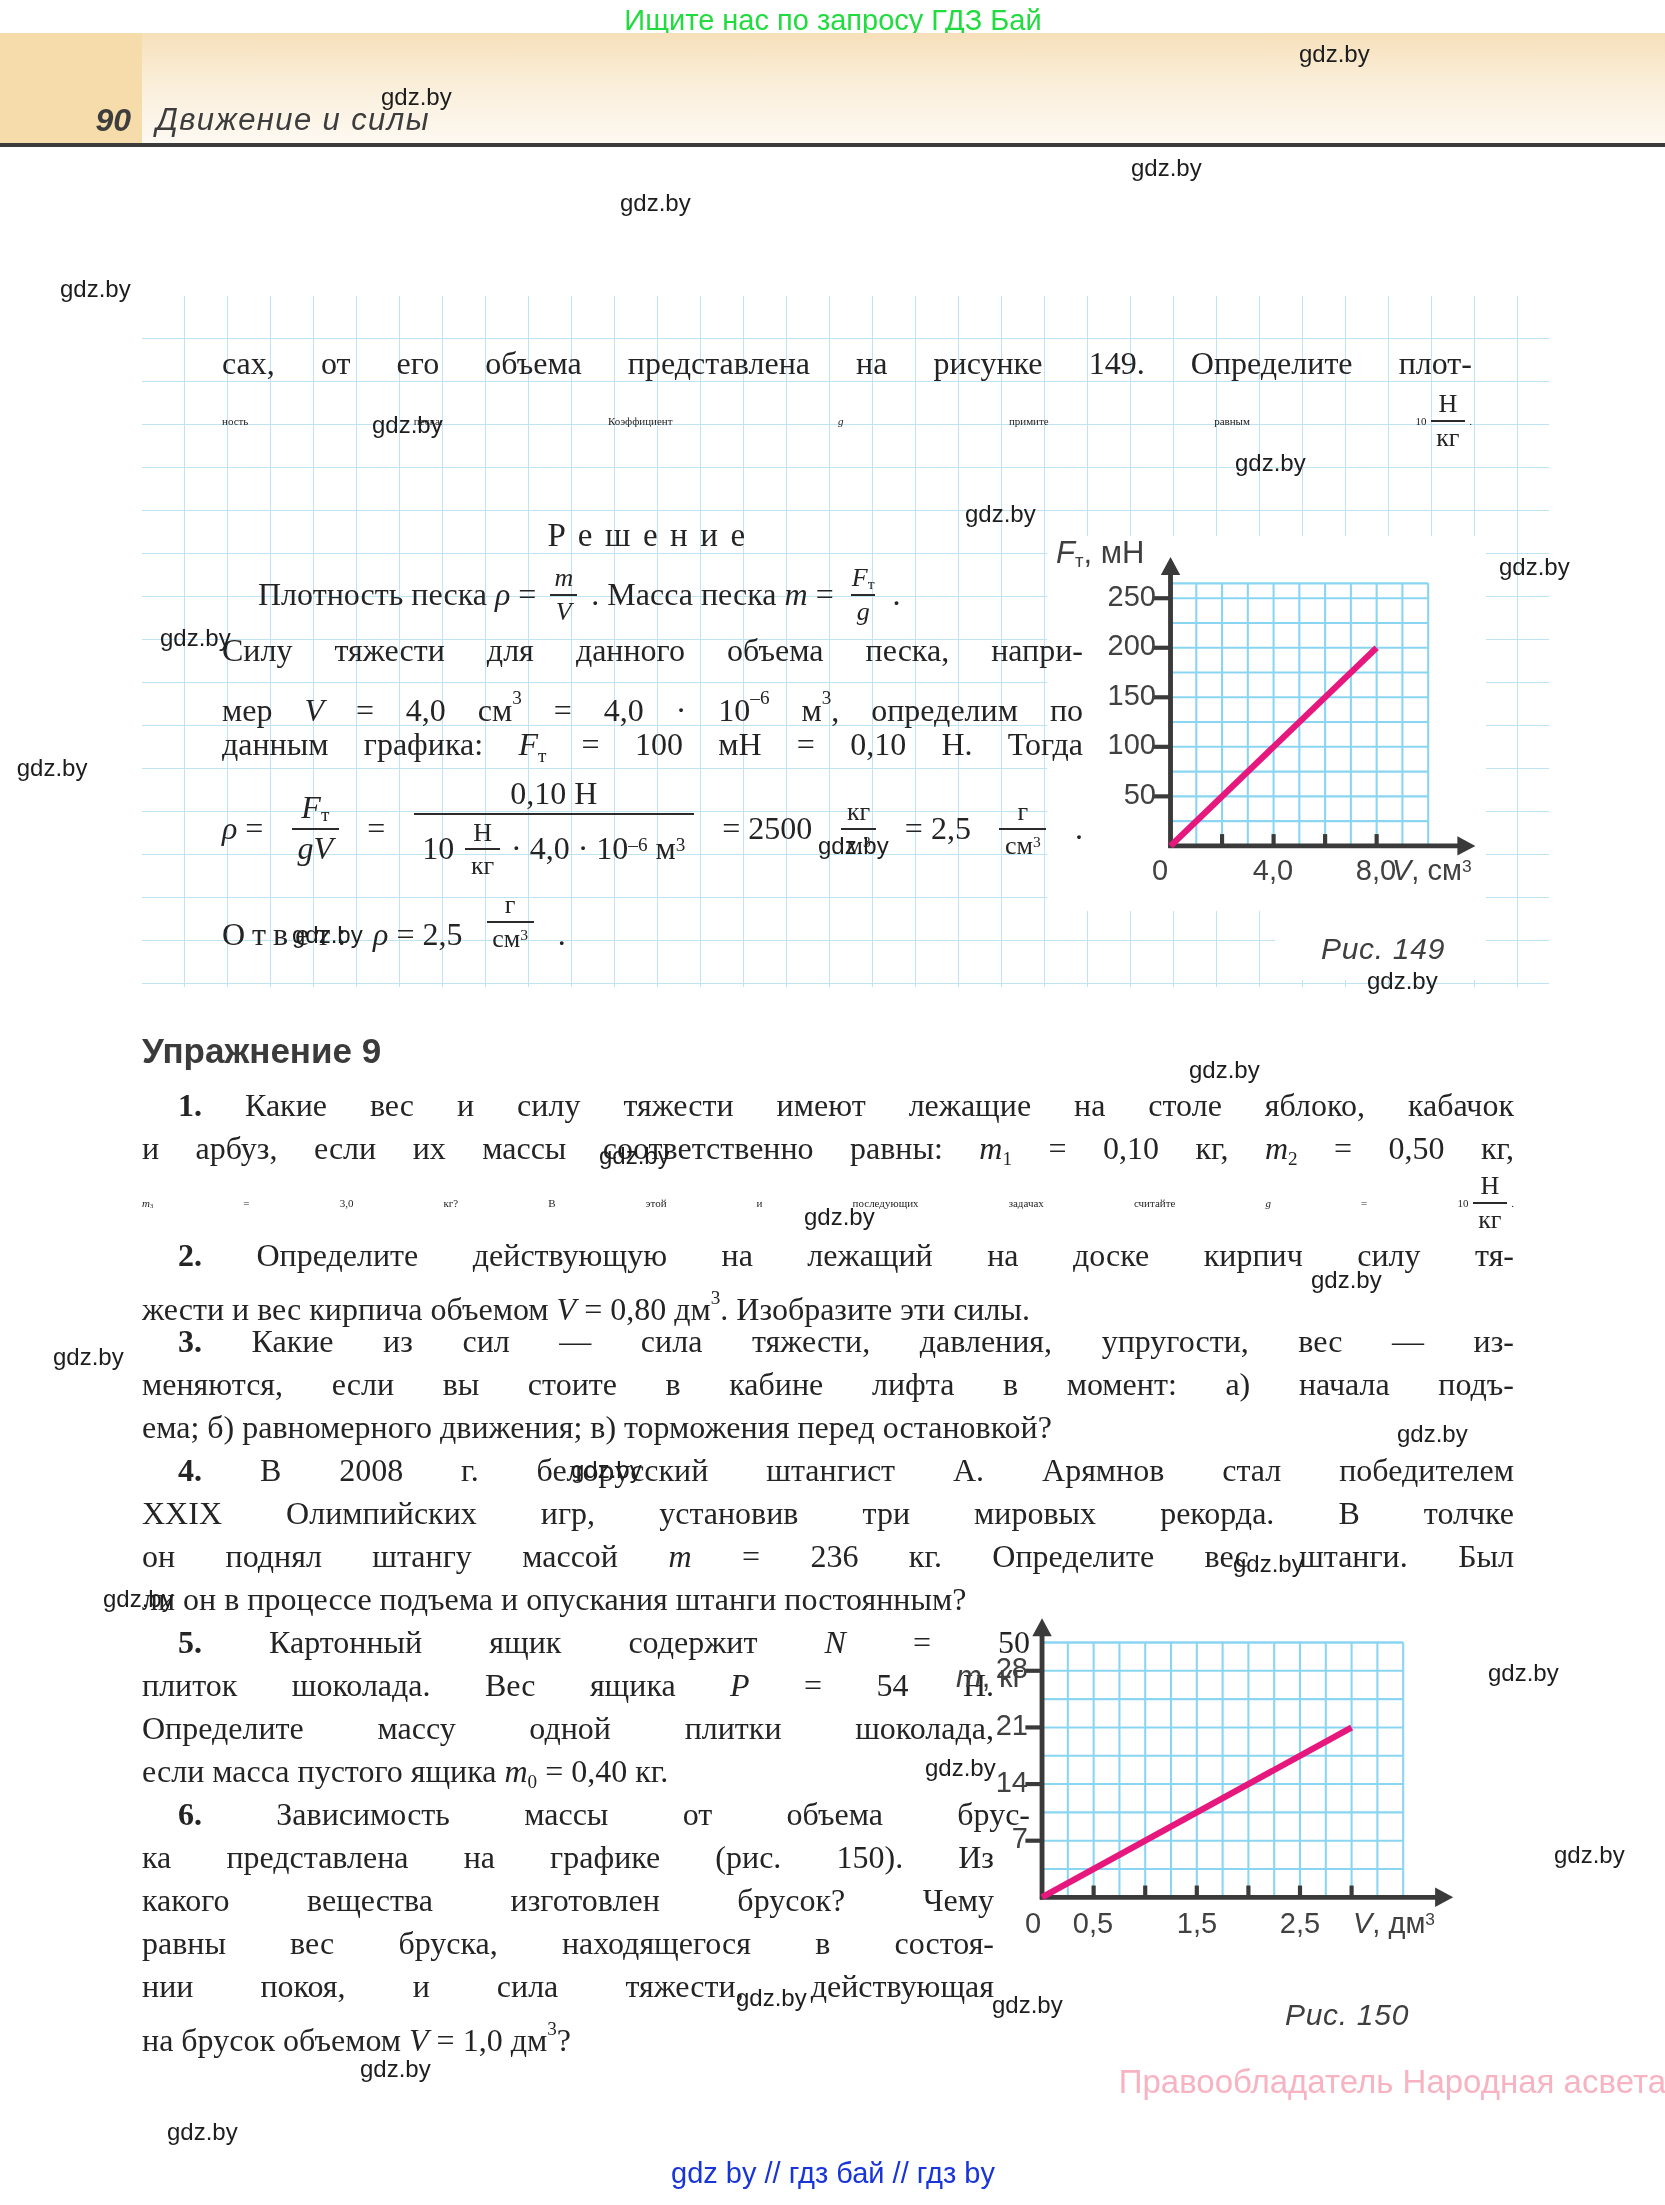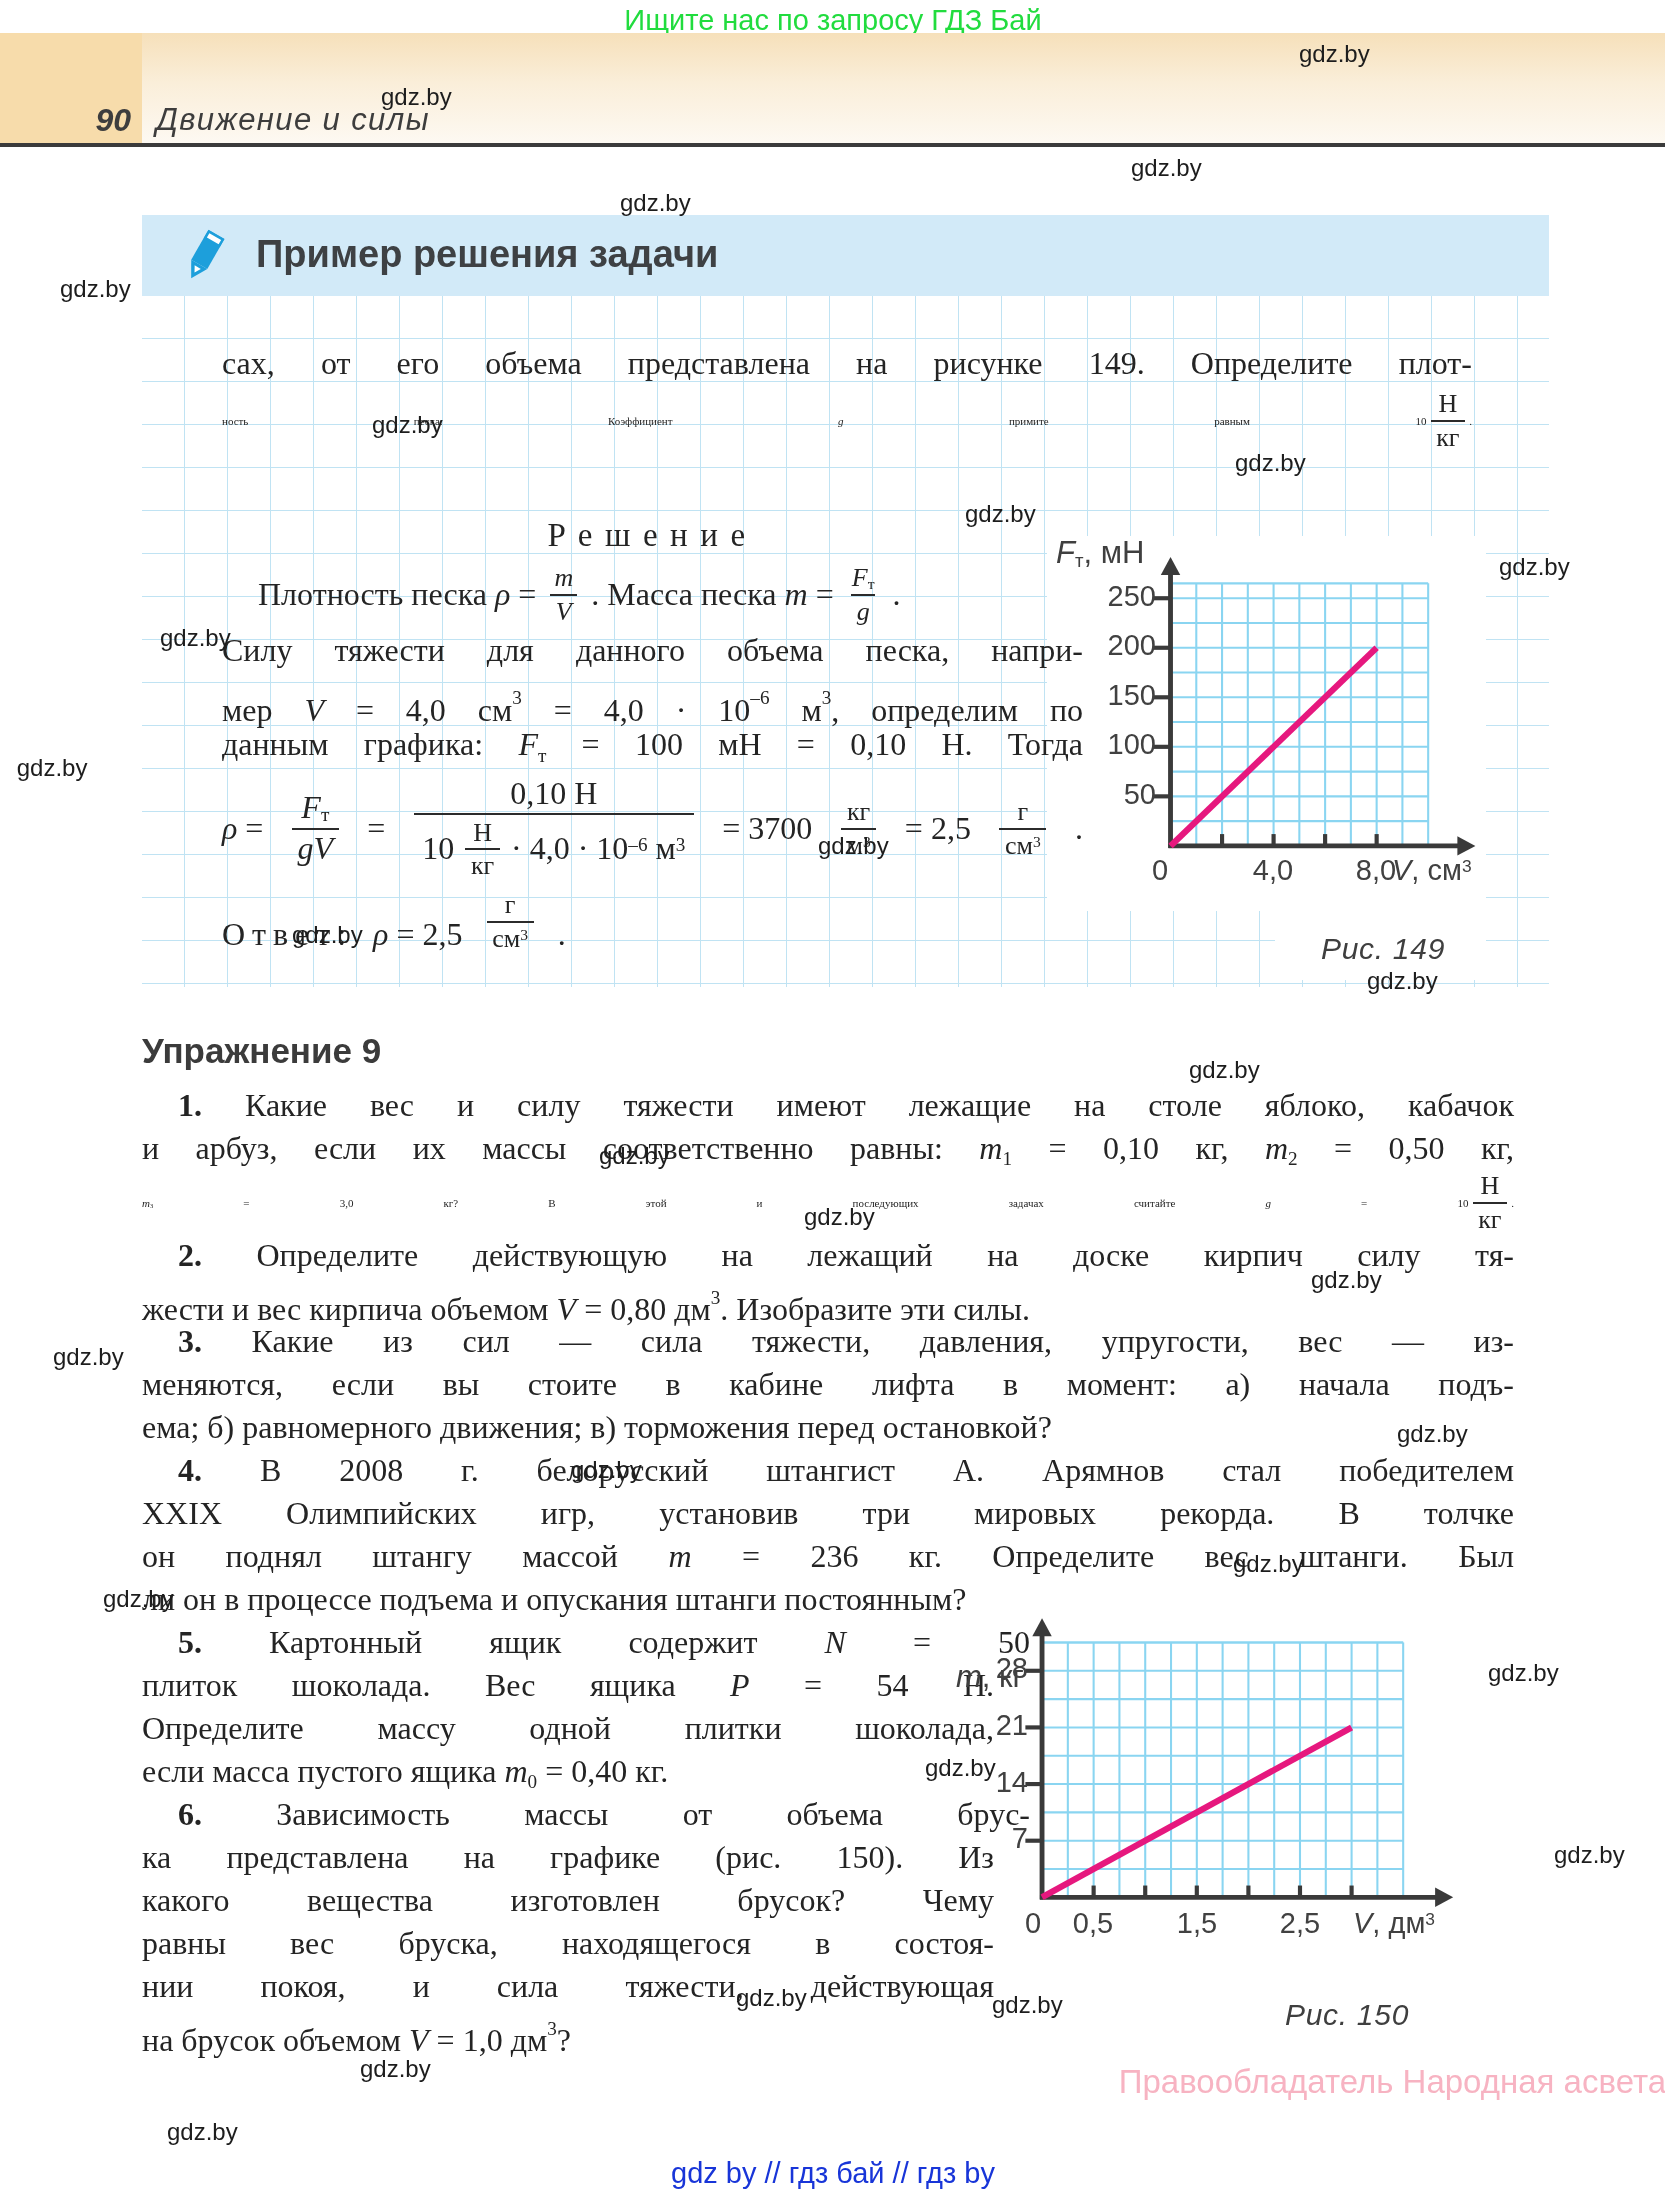--- a/index.html
+++ b/index.html
@@ -76,33 +76,20 @@
 
   <div class="top-banner">Ищите нас по запросу ГДЗ Бай</div>
 
   <div class="band">
     <div class="band-left"></div>
     <div class="page-num">90</div>
     <div class="chapter">Движение и силы</div>
   </div>
   <div class="rule"></div>
 
-  <div class="ex-titlebar">
-    <span class="pencil">
-      <svg width="56" height="67" viewBox="0 0 26 30">
-        <g transform="rotate(30 13 15)">
-          <rect x="9" y="3" width="8.6" height="16" fill="#1d9fdb"></rect>
-          <rect x="9.6" y="3.6" width="7.4" height="3.4" fill="#ffffff" stroke="#1d9fdb" stroke-width="1.1"></rect>
-          <path d="M9 19 L17.6 19 L13.3 26.5 Z" fill="#1d9fdb"></path>
-          <path d="M11.7 20.5 L15 20.5 L13.3 23.4 Z" fill="#ffffff"></path>
-        </g>
-      </svg>
-    </span>
-    <span class="ex-title">Пример решения задачи</span>
-  </div>
   <div class="grid-region"></div>
 
   <div class="patch" style="left:1047px;top:536px;width:439px;height:375px;"></div>
   <div class="patch" style="left:1275px;top:911px;width:211px;height:69px;"></div>
 
   <div class="tcol" style="left:222px;top:342px;width:1250px;">
     <div class="tl fill">сах, от его объема представлена на рисунке 149. Определите плот-</div>
     <div class="fracline">
       <span class="stretch">ность песка. Коэффициент <i>g</i> примите равным 10</span>
       <span class="fr small">
@@ -143,21 +130,21 @@
         <span class="n">0,10 Н</span>
         <span class="d row">
           <span>10</span>
           <span class="fr small">
             <span class="n">Н</span>
             <span class="d">кг</span>
           </span>
           <span>· 4,0 · 10<sup>–6</sup> м<sup>3</sup></span>
         </span>
       </span>
-      <span>= 3700</span>
+      <span>= 2500</span>
       <span class="fr small">
         <span class="n">кг</span>
         <span class="d">м<sup>3</sup></span>
       </span>
       <span>= 2,5</span>
       <span class="fr small">
         <span class="n">г</span>
         <span class="d">см<sup>3</sup></span>
       </span>
       <span>.</span>

